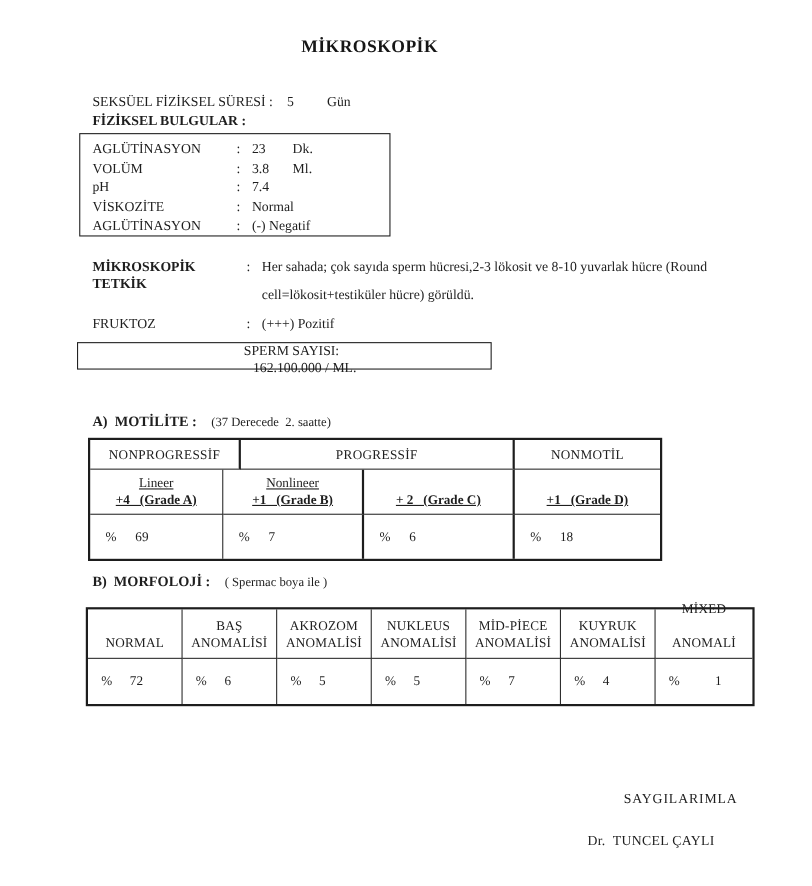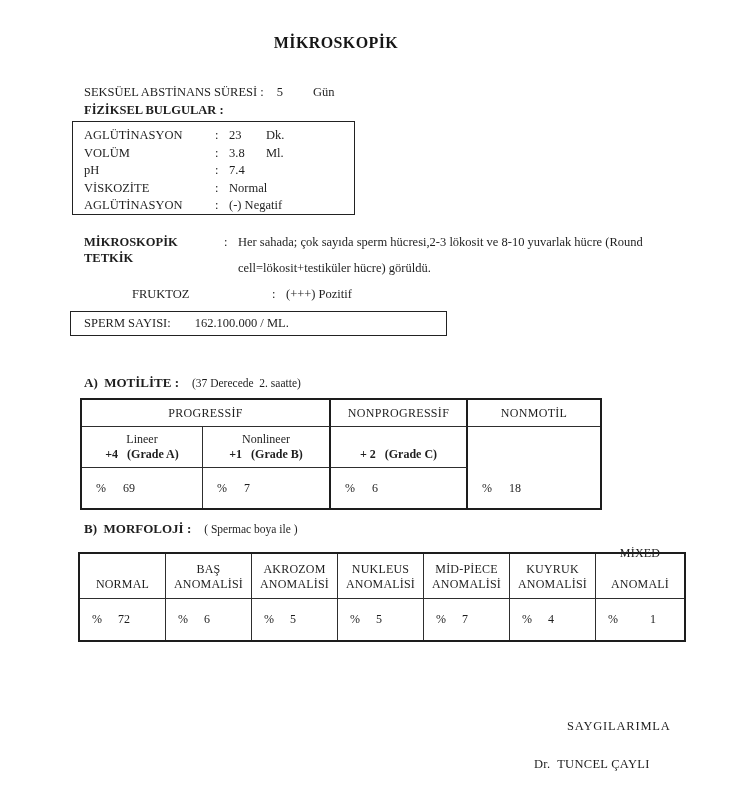--- a/index.html
+++ b/index.html
@@ -37,27 +37,27 @@
   
   .micro-row { position:absolute; top:234px; left:84px; display:flex; align-items:flex-start; }
   .micro-label { flex:0 0 140px; font-weight:bold; line-height:16px; }
   .micro-colon { flex:0 0 14px; line-height:16px; }
   .micro-text { width:410px; }
   .micro-text .l1 { line-height:16px; }
   .micro-text .l2 { line-height:16px; margin-top:10px; }
 
   
   .fruktoz-row { position:absolute; top:287px; left:84px; display:flex; }
-  .f-label { flex:0 0 140px;margin-left:48px; }
+  .f-label { flex:0 0 140px; }
   .f-colon { flex:0 0 14px; }
 
   
   .sperm-box {
     position:absolute; top:311px; left:70px; width:377px; height:25px;
-    border:1px solid #222; display:flex; align-items:center; padding-left:13px;
+    border:1px solid #222; display:flex; align-items:center; padding-left:13px;flex-direction:column;
   }
   .sperm-box .sp-val { margin-left:24px; }
 
   
   .section-heading {
     position:absolute; top:345px; left:80px;
     font-weight:bold; font-size:13px; letter-spacing:0.2px;
   }
   .section-heading span {
     display:inline-block; border-bottom:1.5px solid #1c1c1c; padding:0 5px 1px 3px;
@@ -71,21 +71,21 @@
 
   
   .mot-table { position:absolute; top:398px; left:80px; width:522px; border:2px solid #1d1d1d; font-size:12px; }
   .mt-row { display:flex; }
   .mt-cell { display:flex; flex-direction:column; justify-content:flex-end; align-items:center; text-align:center; }
   .mt-r1 { height:27px; }
   .mt-r1 .mt-cell { justify-content:center; border-bottom:1px solid #2e2e2e; letter-spacing:0.3px; }
   .g1 { width:249px; border-right:2px solid #1d1d1d; }
   .g2 { width:137px; border-right:2px solid #1d1d1d; }
   .g3 { flex:1; }
-  .mt-r2 { height:41px; }
+  .mt-r2 { height:41px;text-decoration:underline; }
   .mt-r2 .mt-cell { border-bottom:1px solid #2e2e2e; padding-bottom:5px; line-height:15px; }
   .c1 { width:121px; border-right:1px solid #2e2e2e; }
   .c2 { width:128px; border-right:2px solid #1d1d1d; }
   .c3 { width:137px; border-right:2px solid #1d1d1d; }
   .c4 { flex:1; }
   .mt-r2 .grade { font-weight:bold; white-space:pre; }
   .mt-r3 { height:40px; }
   .mt-r3 .mt-cell { flex-direction:row; justify-content:flex-start; align-items:center; padding-left:14px; }
   .pv { margin-left:17px; }
 
@@ -111,21 +111,21 @@
   .doctor  { position:absolute; top:757px; left:534px; font-size:12.5px; white-space:pre; letter-spacing:0.3px; }
 </style>
 </head>
 <body>
 
 <div class="page">
 
   <div class="title">MİKROSKOPİK</div>
 
   <div class="abstinence">
-    <span>SEKSÜEL ABSTİNANS SÜRESİ :</span><span class="val">5</span><span class="unit">Gün</span>
+    <span>SEKSÜEL FİZİKSEL SÜRESİ :</span><span class="val">5</span><span class="unit">Gün</span>
   </div>
 
   <div class="phys-heading">FİZİKSEL BULGULAR :</div>
 
   <div class="phys-box">
     <div class="p-row">
       <span class="p-label">AGLÜTİNASYON</span>
         <span class="p-colon">:</span>
         <span class="p-value">23</span>
         <span class="p-unit">Dk.</span>
@@ -176,37 +176,41 @@
     <span class="sp-val">162.100.000 / ML.</span>
   </div>
 
 
   <div class="sub-heading mot-heading">
     <span class="hb pre">A)  MOTİLİTE :</span><span class="note pre">(37 Derecede  2. saatte)</span>
   </div>
 
   <div class="mot-table">
     <div class="mt-row mt-r1">
+      <div class="mt-cell g2">NONPROGRESSİF</div>
       <div class="mt-cell g1">PROGRESSİF</div>
-      <div class="mt-cell g2">NONPROGRESSİF</div>
       <div class="mt-cell g3">NONMOTİL</div>
     </div>
     <div class="mt-row mt-r2">
       <div class="mt-cell c1">
         <div>Lineer</div>
         <div class="grade">+4   (Grade A)</div>
       </div>
       <div class="mt-cell c2">
         <div>Nonlineer</div>
         <div class="grade">+1   (Grade B)</div>
       </div>
       <div class="mt-cell c3">
         <div></div>
         <div class="grade">+ 2   (Grade C)</div>
       </div>
+      <div class="mt-cell c4">
+        <div></div>
+        <div class="grade">+1   (Grade D)</div>
+      </div>
     </div>
     <div class="mt-row mt-r3">
       <div class="mt-cell c1">
         <span>%</span>
           <span class="pv">69</span>
       </div>
       <div class="mt-cell c2">
         <span>%</span>
           <span class="pv">7</span>
       </div>

